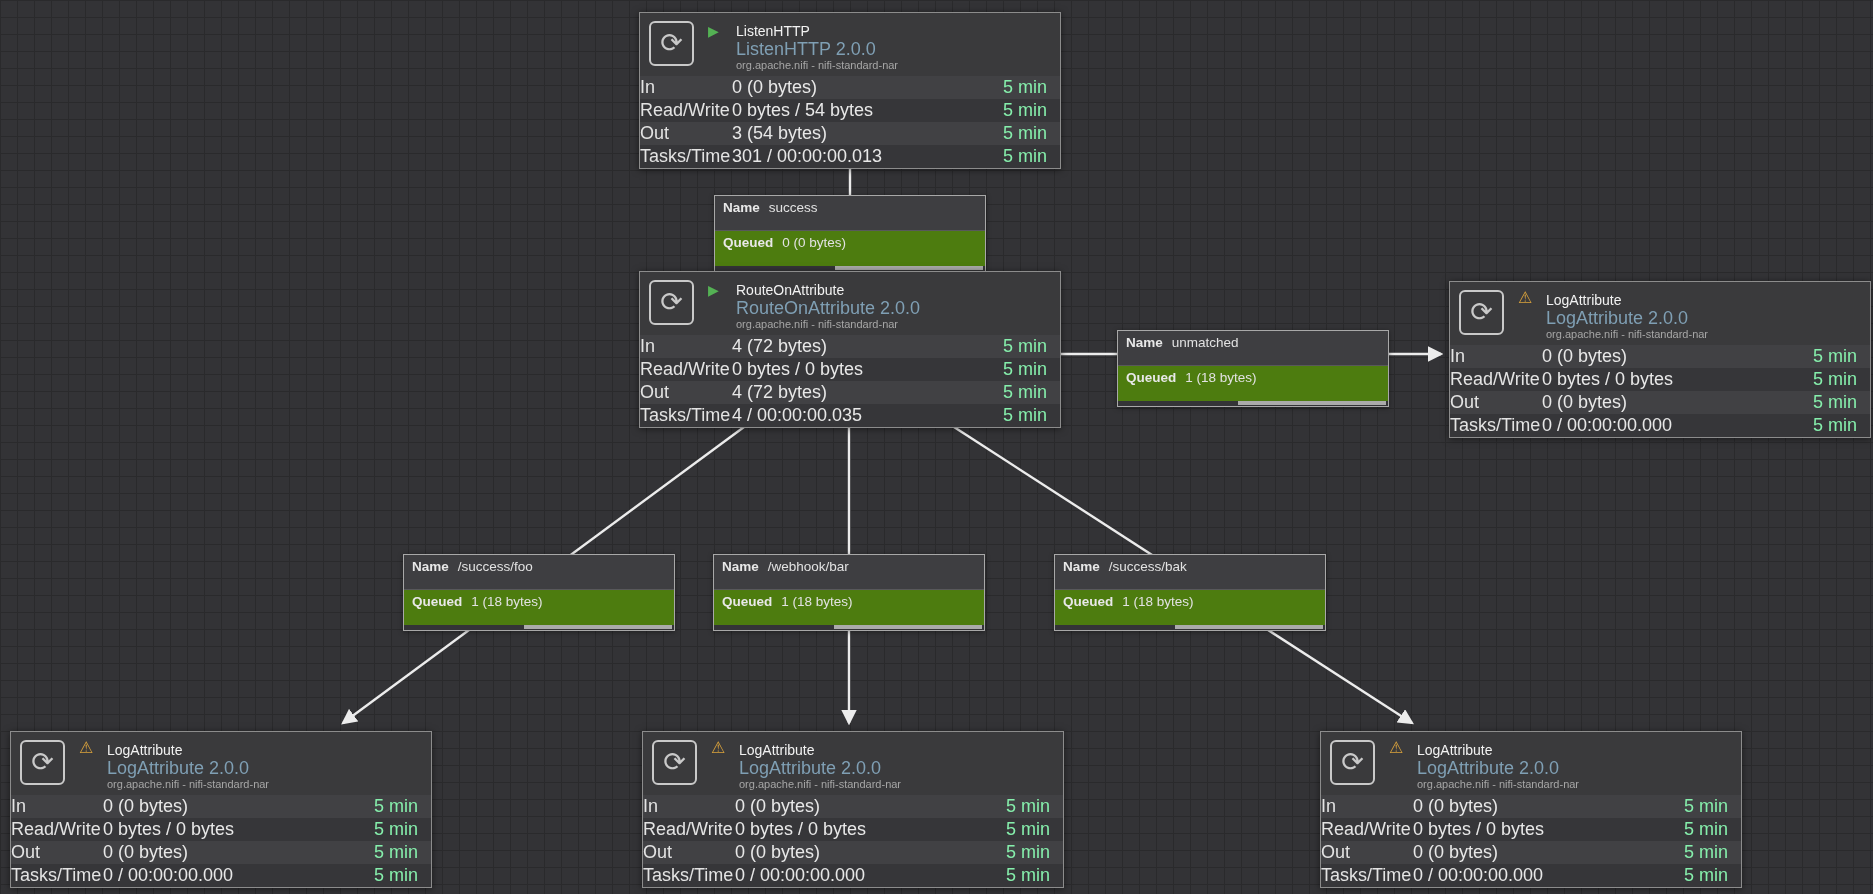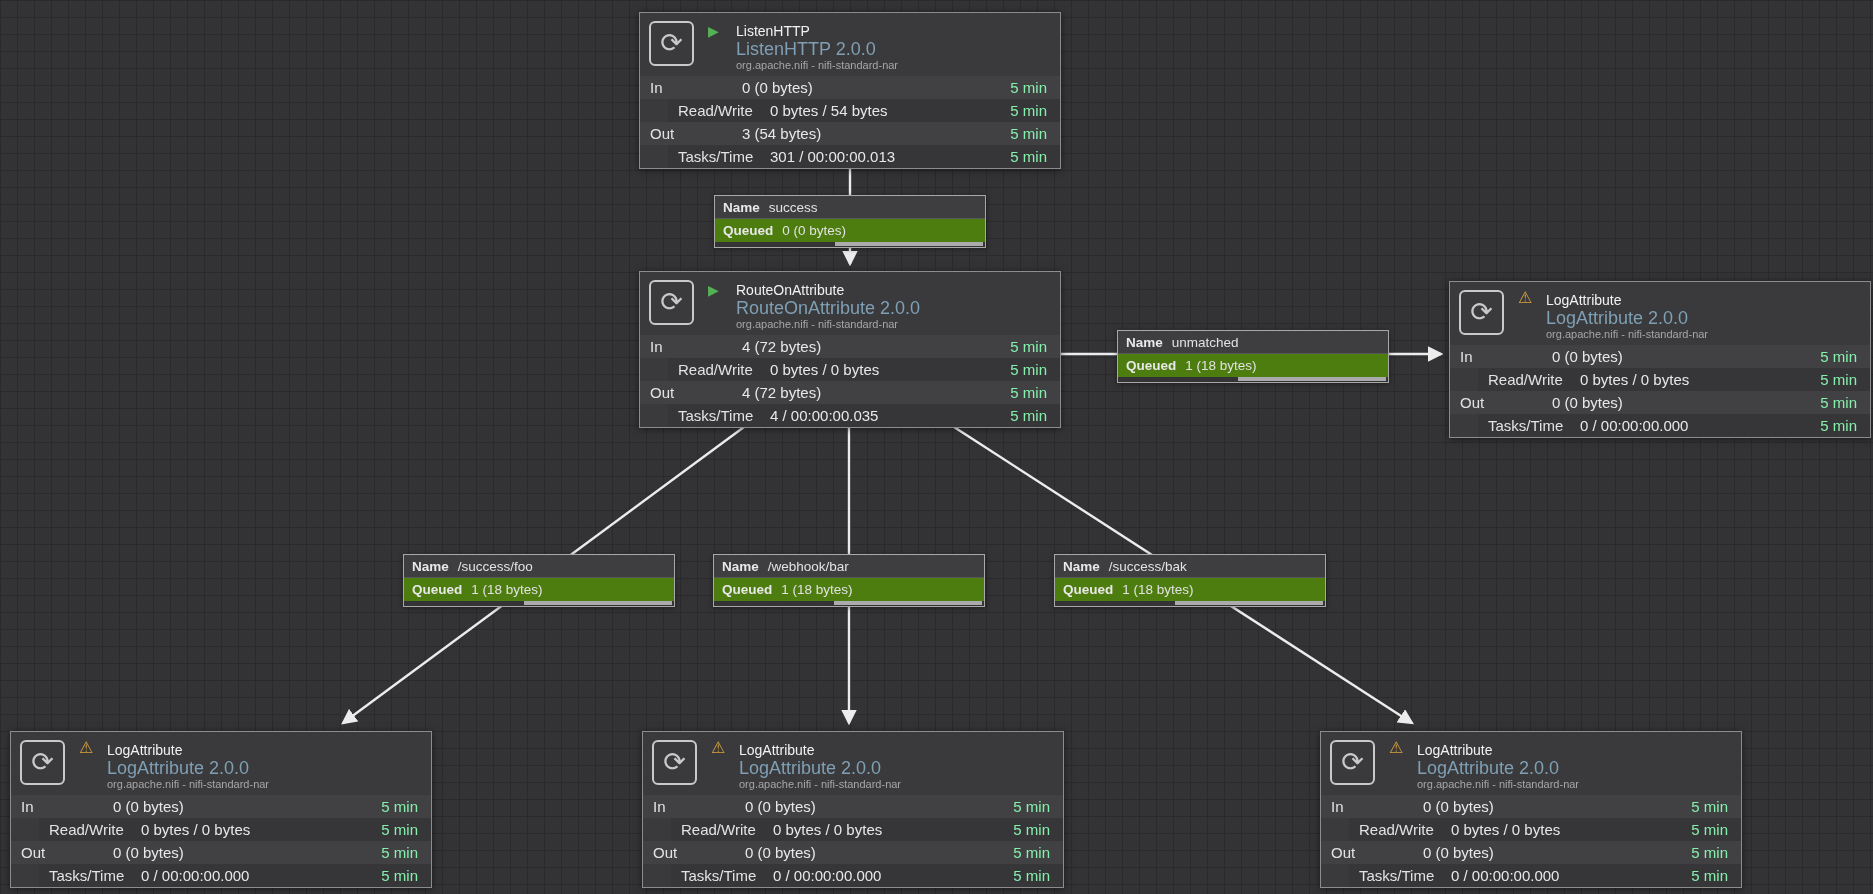--- a/index.html
+++ b/index.html
@@ -47,38 +47,38 @@
     line-height: 1;
   }
   .header-text { position: relative; margin-left: 12px; padding-left: 30px; min-width: 0; }
   .status-icon { position: absolute; left: 2px; top: 2px; font-size: 14px; line-height: 16px; }
   .status-icon.running { color: #54b154; }
   .status-icon.warning { color: #d9a23c; font-size: 16px; top: 0; }
   .proc-title  { font-size: 14px; color: #f2f2f2; line-height: 20px; white-space: nowrap; }
   .proc-type   { font-size: 18px; color: #7f9fb4; line-height: 17px; white-space: nowrap; }
   .proc-bundle { font-size: 11px; color: #a6a6a6; line-height: 15px; white-space: nowrap; }
 
-  .stat-row { display: flex; height: 23px; line-height: 23px; font-size: 15px; padding-left: 10px; }
+  .stat-row { display: flex; height: 23px; line-height: 23px; font-size: 18px; }
   .stat-row.odd  { background: #414144; }
-  .stat-row.even { background: #363639; margin-left: 28px; }
+  .stat-row.even { background: #363639; }
   .stat-label  { width: 92px; flex: 0 0 auto; color: #e3e3e3; }
   .stat-value  { flex: 1; color: #e8e8e8; white-space: nowrap; }
   .stat-window { flex: 0 0 auto; padding-right: 13px; color: #86efac; }
 
   
   .conn-label {
     position: absolute;
     width: 272px;
     z-index: 2;
     border: 1px solid #a8a8a8;
     background: #343437;
     font-size: 13.5px;
     box-shadow: 0 1px 5px rgba(0,0,0,.4);
   }
-  .conn-row { display: flex; height: 23px; line-height: 23px; padding-left: 8px; white-space: nowrap; }
+  .conn-row { display: flex; height: 35px; line-height: 23px; padding-left: 8px; white-space: nowrap; }
   .conn-row.name   { background: #3e3e41; border-bottom: 1px solid #58585b; }
   .conn-row.queued { background: #4d7c0f; }
   .conn-key { font-weight: 700; color: #e8e8e8; margin-right: 9px; }
   .conn-val { color: #e2e2e2; }
   .conn-bar { position: relative; height: 5px; background: #343437; }
   .conn-bar-fill { position: absolute; right: 2px; top: 0; width: 55%; height: 4px; background: #ababab; }
 </style>
 </head>
 <body>
 

